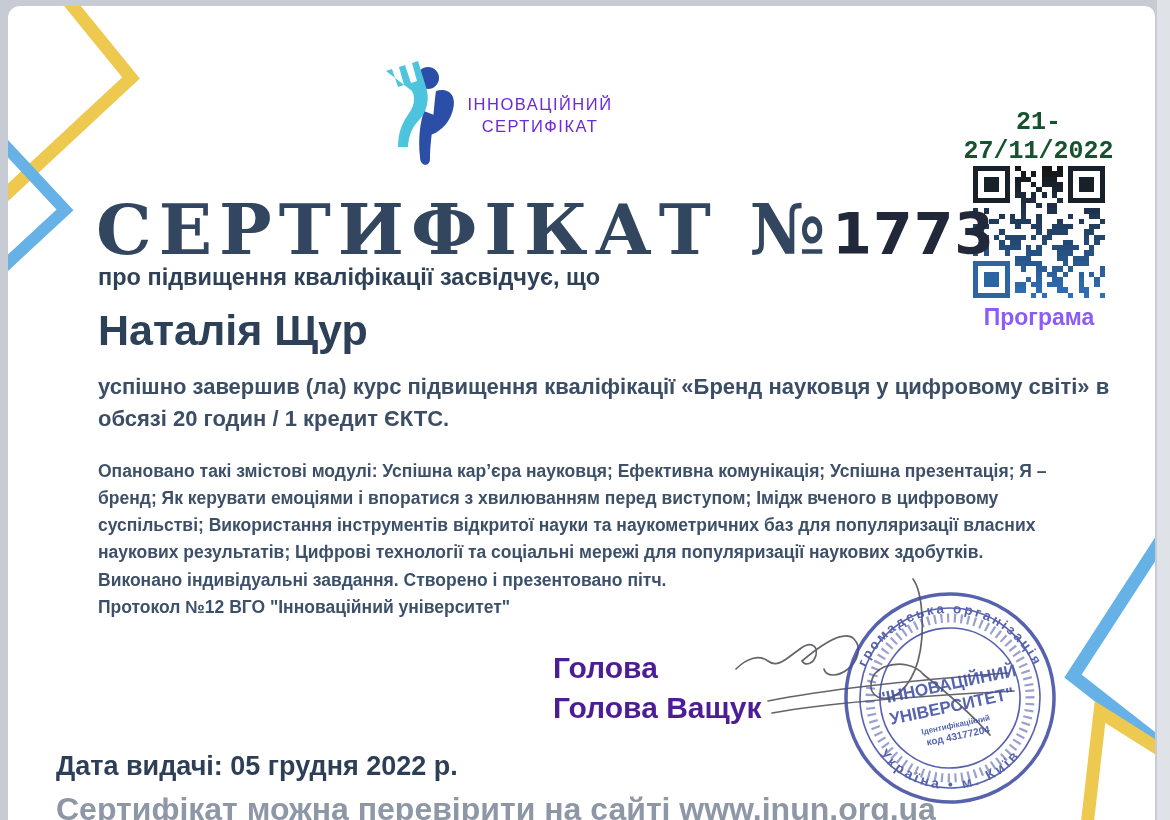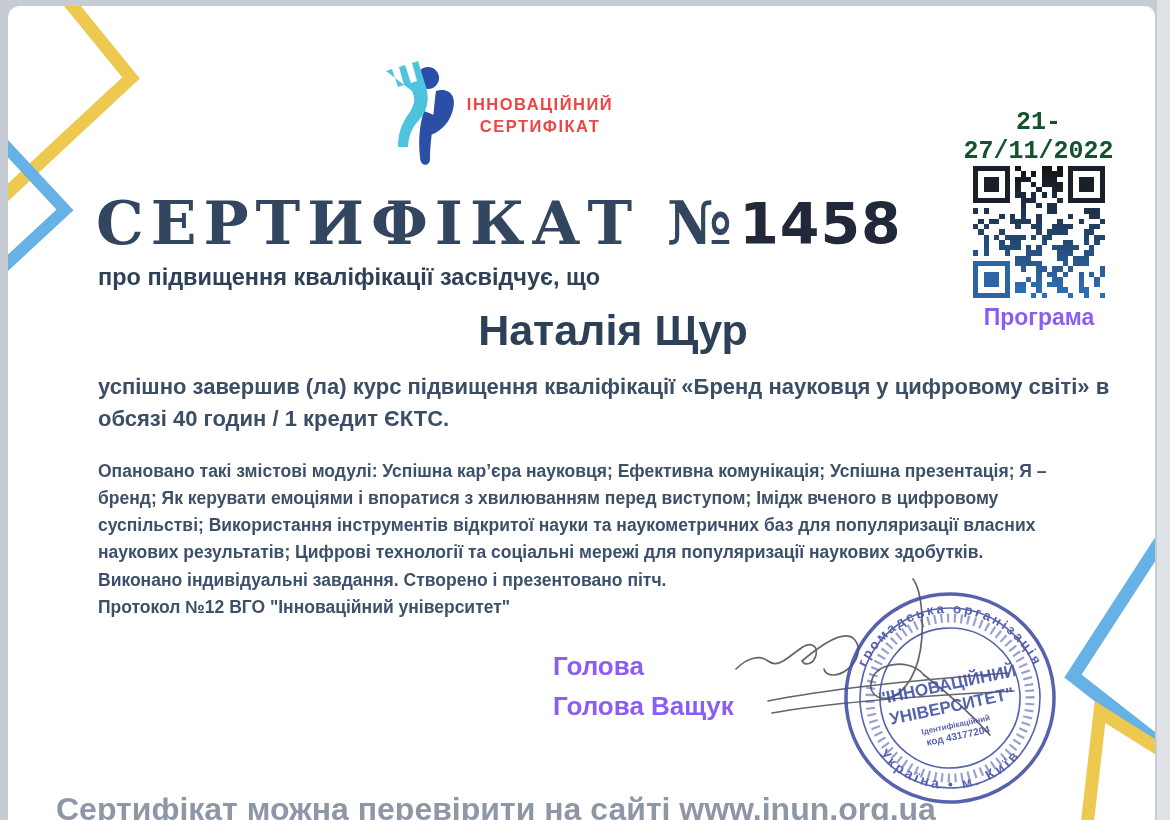--- a/index.html
+++ b/index.html
@@ -2,37 +2,37 @@
 <html><head>
 <meta charset="utf-8">
 <style>
   html,body{margin:0;padding:0;width:1170px;height:820px;overflow:hidden;
     background:#c7ccd4;font-family:"Liberation Sans",sans-serif;}
   .page{position:absolute;left:8px;top:6px;width:1147px;height:814px;
     background:#ffffff;border-radius:12px 10px 0 0;overflow:hidden;}
   .edge-strip{position:absolute;right:0;top:0;width:13px;height:820px;background:#dfe2e7;}
   .abs{position:absolute;}
   
-  .uni-text{color:#ef4444;font-weight:bold;font-size:16.5px;letter-spacing:1.5px;
+  .uni-text{color:#6d28d9;font-weight:normal;font-size:16.5px;letter-spacing:1.5px;
     line-height:1.35;text-align:center;}
   .office-text{font-family:"Liberation Serif",serif;color:#41689c;font-size:23px;
     letter-spacing:4px;line-height:1.3;font-weight:500;}
   .date-range{color:#14532d;font-weight:bold;font-size:25px;font-family:Liberation Mono, monospace;}
   .qr-label{color:#8b5cf6;font-weight:bold;font-size:23px;text-align:center;width:140px;}
   
   .title-row{white-space:nowrap;}
-  .title-slab{font-family:"DejaVu Serif",serif;font-weight:bold;font-size:60px;
+  .title-slab{font-family:"DejaVu Serif",serif;font-weight:bold;font-size:70px;
     letter-spacing:7px;color:#33465f;}
   .title-num{font-family:"DejaVu Sans",sans-serif;font-weight:bold;font-size:57px;
     letter-spacing:1px;color:#20283a;}
   .subtitle{color:#2e4157;font-weight:bold;font-size:23.5px;}
-  .recipient{color:#2c4057;font-weight:bold;font-size:43px;width:1030px;text-align:center;}
+  .recipient{color:#2c4057;font-weight:bold;font-size:43px;width:1030px;}
   .course{color:#3b4e66;font-weight:bold;font-size:22px;line-height:1.45;width:1030px;}
   .details{color:#3d5069;font-weight:bold;font-size:17.5px;line-height:1.55;width:1010px;}
-  .sig-role,.sig-name{color:#8b5cf6;font-weight:bold;font-size:26px;}
+  .sig-role,.sig-name{color:#4c1d95;font-weight:bold;font-size:30px;}
   .issue-date{color:#2d3e57;font-weight:bold;font-size:27px;}
   .verify{color:#8e97a6;font-weight:bold;font-size:32px;}
   svg{display:block;}
 </style>
 </head>
 <body>
 
 <div class="page">
 
   <svg class="abs" style="left:0;top:0;" width="220" height="290" viewBox="0 0 220 290">
@@ -265,28 +265,28 @@
         <rect x="0" y="18" width="7" height="1" fill="rgb(44,100,164)"></rect>
         <rect x="0" y="24" width="7" height="1" fill="rgb(44,100,164)"></rect>
         <rect x="0" y="18" width="1" height="7" fill="rgb(44,100,164)"></rect>
         <rect x="6" y="18" width="1" height="7" fill="rgb(44,100,164)"></rect>
         <rect x="2" y="20" width="3" height="3" fill="rgb(44,100,164)"></rect>
       </svg>
     <div class="qr-label" style="margin-top:6px;margin-left:-4px;">Програма</div>
   </div>
 
   <div class="title-row abs" style="left:88px;top:182px;">
-    <span class="title-slab">СЕРТИФІКАТ №</span><span class="title-num">1458</span>
+    <span class="title-slab">СЕРТИФІКАТ №</span><span class="title-num">1773</span>
   </div>
 
   <div class="subtitle abs" style="left:90px;top:258px;">про підвищення кваліфікації засвідчує, що</div>
 
   <div class="recipient abs" style="left:90px;top:300px;">Наталія Щур</div>
 
-  <div class="course abs" style="left:90px;top:365px;">успішно завершив (ла) курс підвищення кваліфікації «Бренд науковця у цифровому світі» в обсязі 40 годин / 1 кредит ЄКТС.</div>
+  <div class="course abs" style="left:90px;top:365px;">успішно завершив (ла) курс підвищення кваліфікації «Бренд науковця у цифровому світі» в обсязі 20 годин / 1 кредит ЄКТС.</div>
 
   <div class="details abs" style="left:90px;top:452px;">
     <div>Опановано такі змістові модулі:  Успішна кар’єра науковця; Ефективна комунікація; Успішна презентація; Я – бренд; Як керувати емоціями і впоратися з хвилюванням перед виступом; Імідж вченого в цифровому суспільстві; Використання інструментів відкритої науки та наукометричних баз для популяризації власних наукових результатів; Цифрові технології та соціальні мережі для популяризації наукових здобутків.</div>
     <div>Виконано індивідуальні завдання. Створено і презентовано пітч.</div>
     <div>Протокол №12 ВГО "Інноваційний університет"</div>
   </div>
 
   <div class="sig-role abs" style="left:545px;top:645px;">Голова</div>
   <div class="sig-name abs" style="left:545px;top:685px;">Голова Ващук</div>
 
@@ -317,17 +317,18 @@
       <textPath href="#arcBottom" startOffset="50%" text-anchor="middle">Україна   •   м. Київ</textPath>
     </text>
     <g transform="rotate(-12 110 110)" fill="#3e4ea6" text-anchor="middle" font-family="Liberation Sans,sans-serif" font-weight="bold">
       <text x="110" y="102" font-size="17">"ІННОВАЦІЙНИЙ</text>
       <text x="110" y="124" font-size="17">УНІВЕРСИТЕТ"</text>
       <text x="110" y="140" font-size="8">Ідентифікаційний</text>
       <text x="110" y="152" font-size="10">код 43177204</text>
     </g>
   </svg>
 
+  <div class="issue-date abs" style="left:48px;top:745px;">Дата видачі: 05 грудня 2022 р.</div>
   <div class="verify abs" style="left:48px;top:785px;">Сертифікат можна перевірити на сайті www.inun.org.ua</div>
 
 </div>
 
 <div class="edge-strip"></div>
 
 </body></html>

